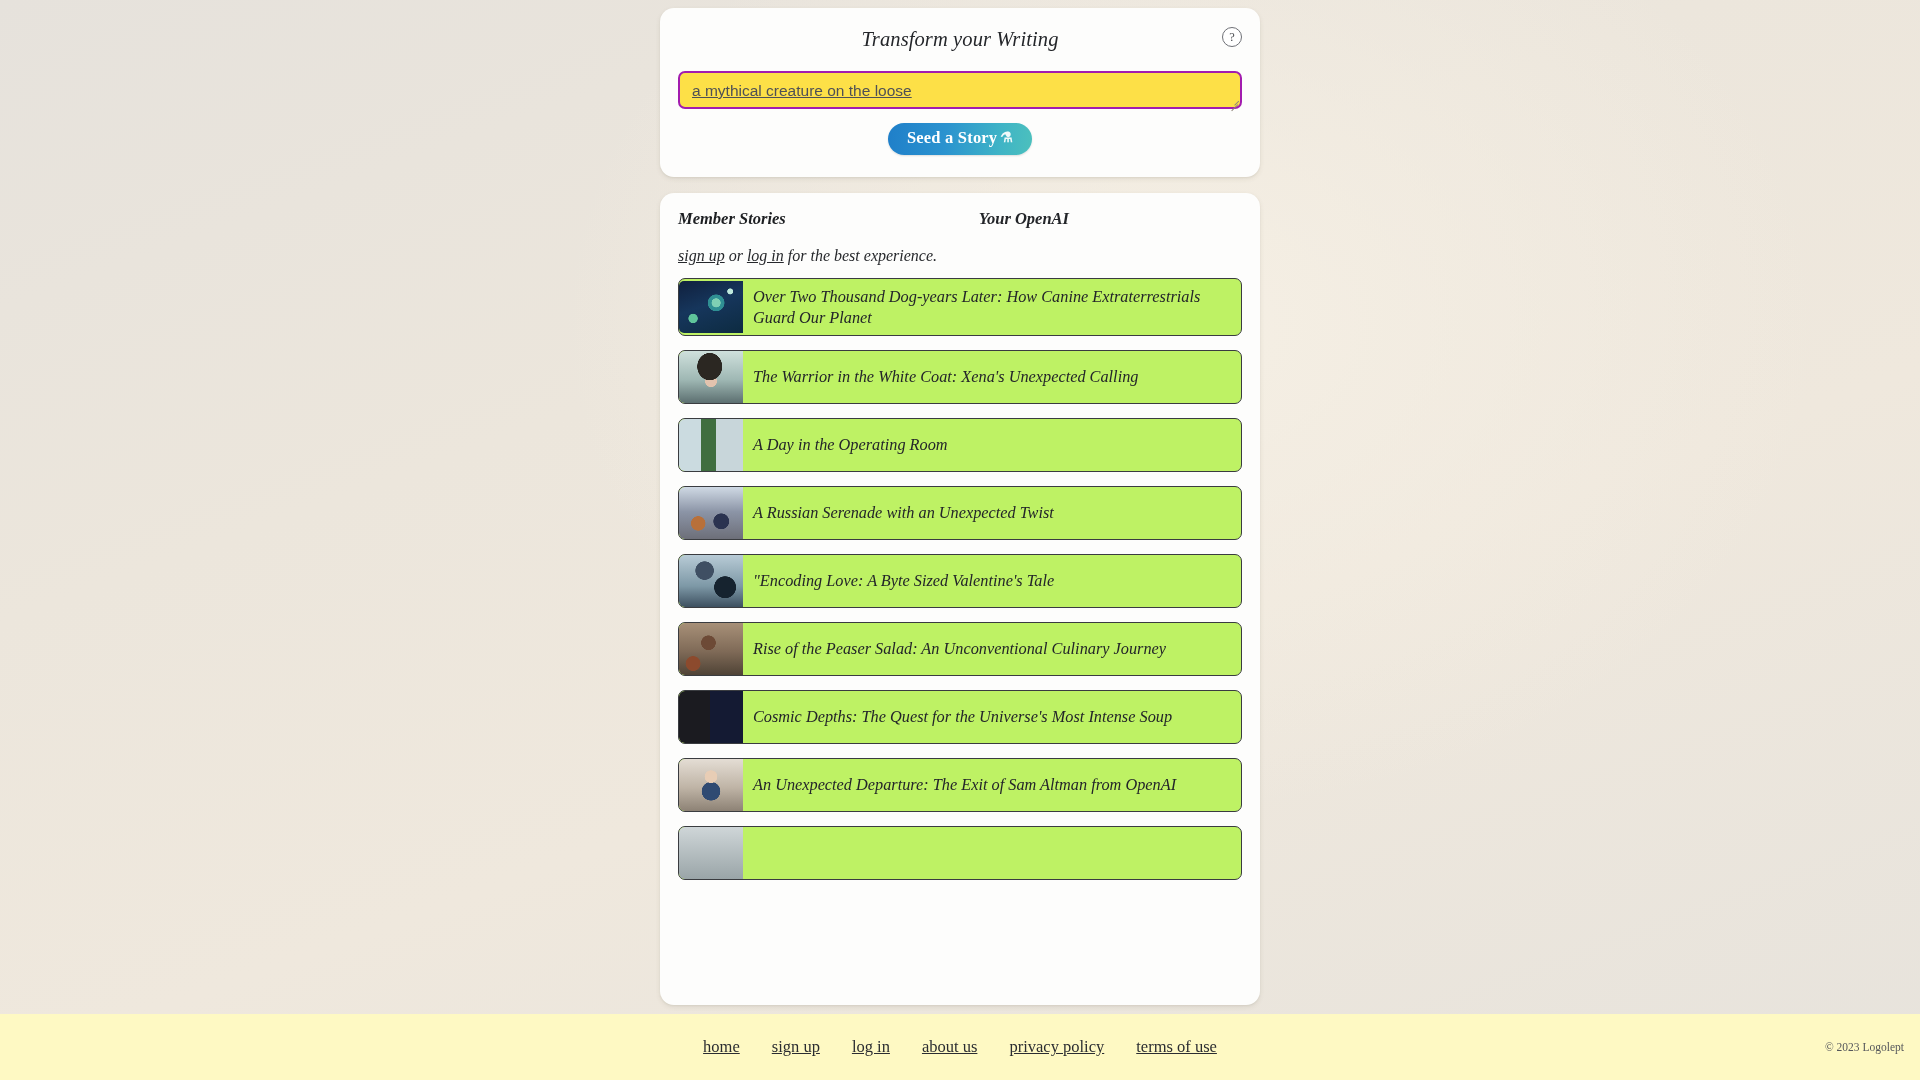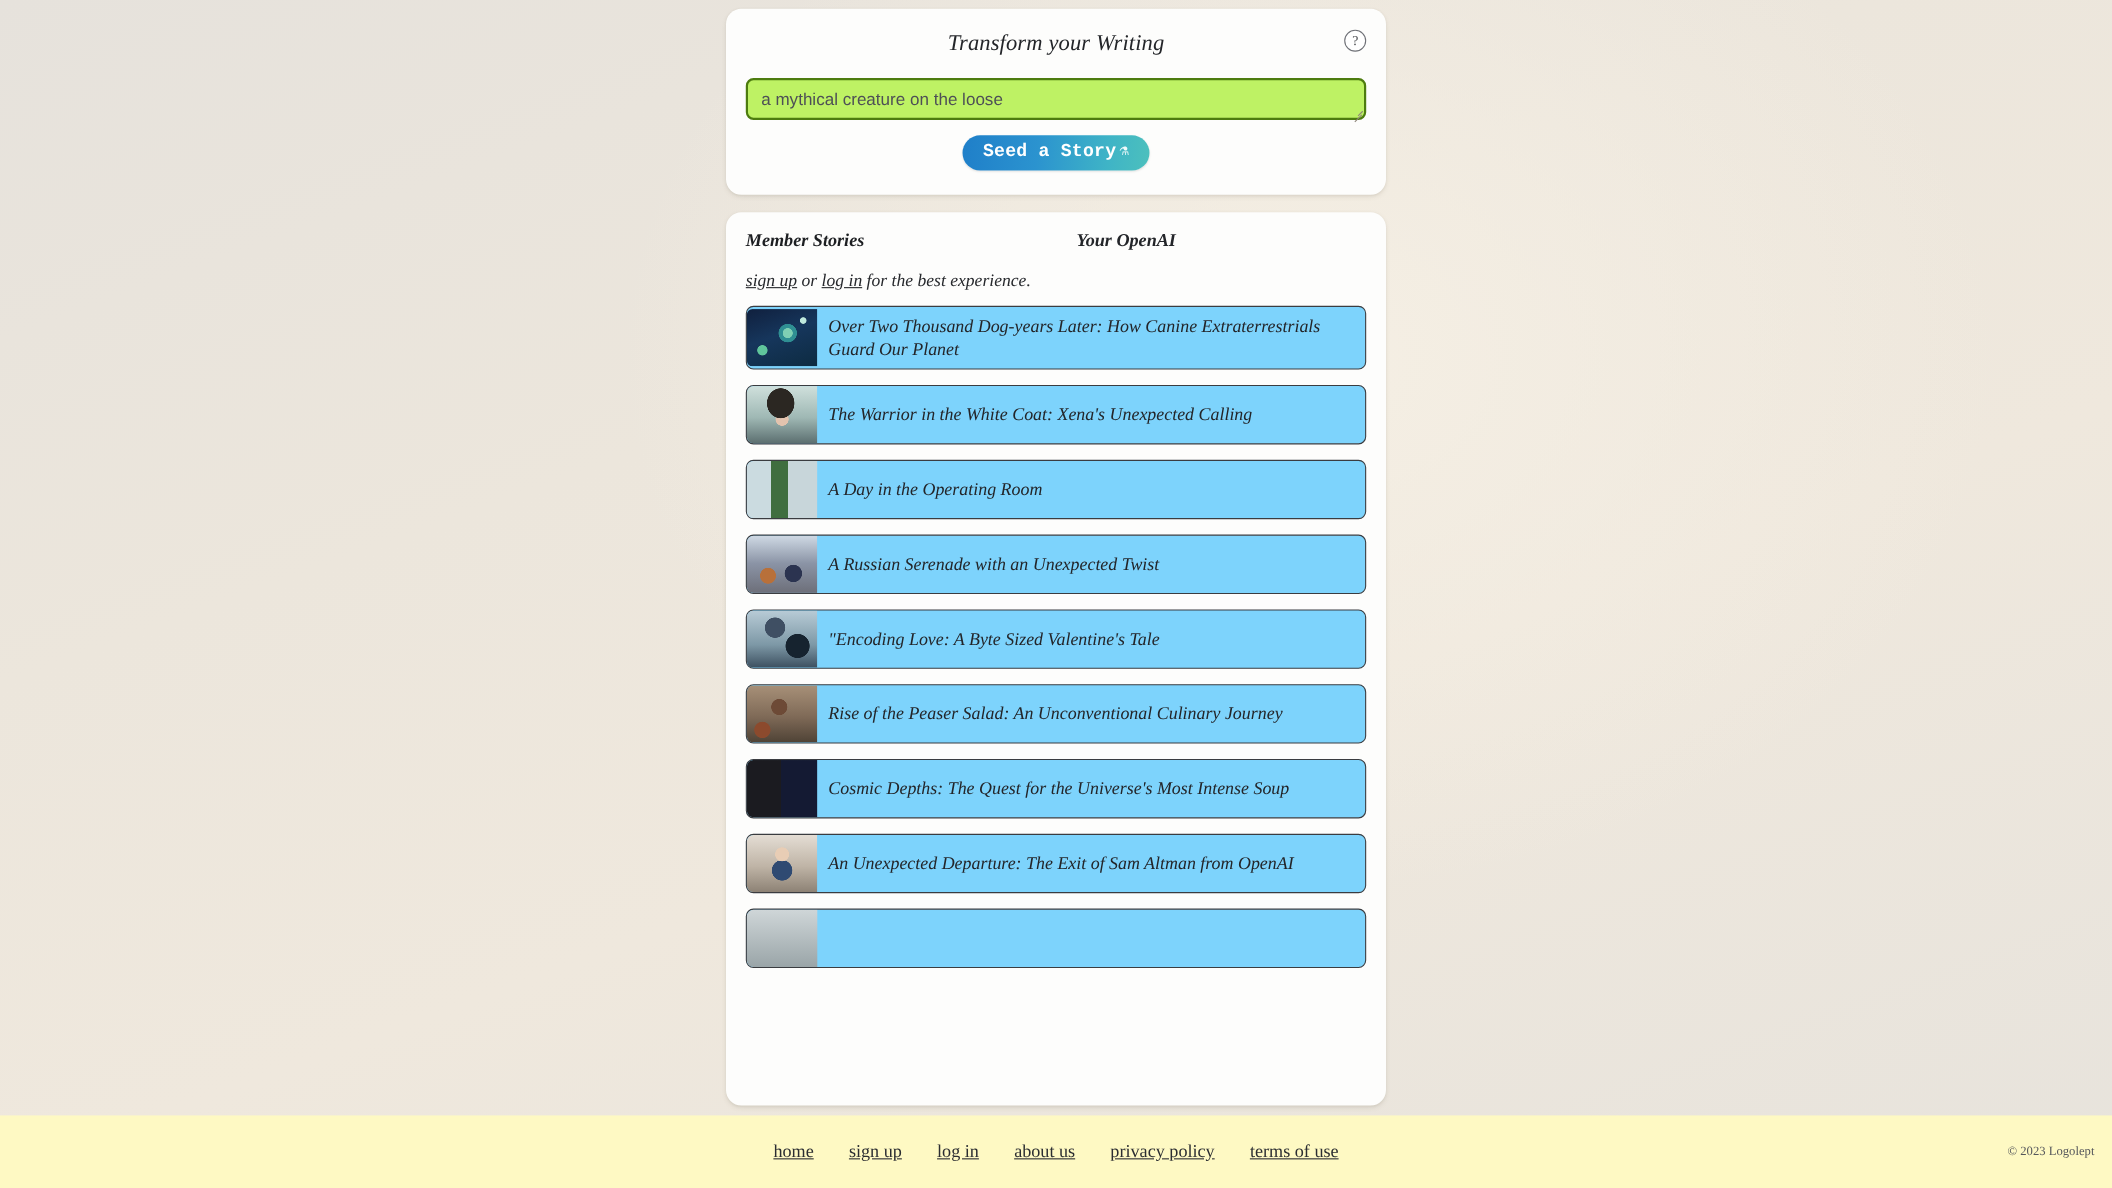--- a/index.html
+++ b/index.html
@@ -66,31 +66,32 @@
     font-family: "Liberation Serif", serif;
     line-height: 1;
     background: #fff;
     cursor: pointer;
   }
   .seed-area-wrap { margin-top: 17px; position: relative; }
   .seed-area {
     display: block;
     width: 100%;
     height: 38px;
-    background: #bef264;
-    border: 2px solid #4d7c0f;
+    background: #fde047;
+    border: 2px solid #a21caf;
     border-radius: 7px;
     padding: 8px 12px 6px 12px;
     font-family: "Liberation Sans", "DejaVu Sans", sans-serif;
     font-size: 15.5px;
     color: #4e5056;
     resize: none;
     outline: none;
     overflow: hidden;
     line-height: 20px;
+    text-decoration: underline;
   }
   .resize-grip {
     position: absolute;
     right: 4px; bottom: 3px;
     width: 9px; height: 9px;
     pointer-events: none;
   }
   .resize-grip i {
     position: absolute;
     right: 0;
@@ -103,21 +104,21 @@
   .resize-grip i:nth-child(2) { bottom: 4px; width: 5.5px; }
 
   .btn-row { display: flex; justify-content: center; margin-top: 14px; }
   .seed-btn {
     border: none;
     cursor: pointer;
     border-radius: 18px;
     padding: 7px 19px 8px 19px;
     background: linear-gradient(95deg, #1f7fc9 0%, #2b93cf 40%, #3fb4c6 78%, #4cc0bd 100%);
     color: #fff;
-    font-family: Liberation Mono, monospace;
+    font-family: Liberation Serif, serif;
     font-weight: bold;
     font-size: 16.5px;
     letter-spacing: .2px;
     box-shadow: 0 1px 2px rgba(0,0,0,0.13);
     display: inline-flex;
     align-items: center;
     gap: 3px;
     line-height: 1;
   }
   .seed-btn .flask { font-size: 14px; opacity: .92; }
@@ -152,21 +153,21 @@
     text-decoration: underline;
     cursor: pointer;
   }
 
   .story-list { margin-top: 13px; }
   .story-row {
     display: flex;
     align-items: stretch;
     border: 1.2px solid #3a3c40;
     border-radius: 7px;
-    background: #7dd3fc;
+    background: #bef264;
     margin-bottom: 14px;
     overflow: hidden;
     min-height: 52px;
     cursor: pointer;
   }
   .thumb {
     width: 64px;
     flex: 0 0 64px;
     border-radius: 5px 0 0 5px;
     background-size: cover;

